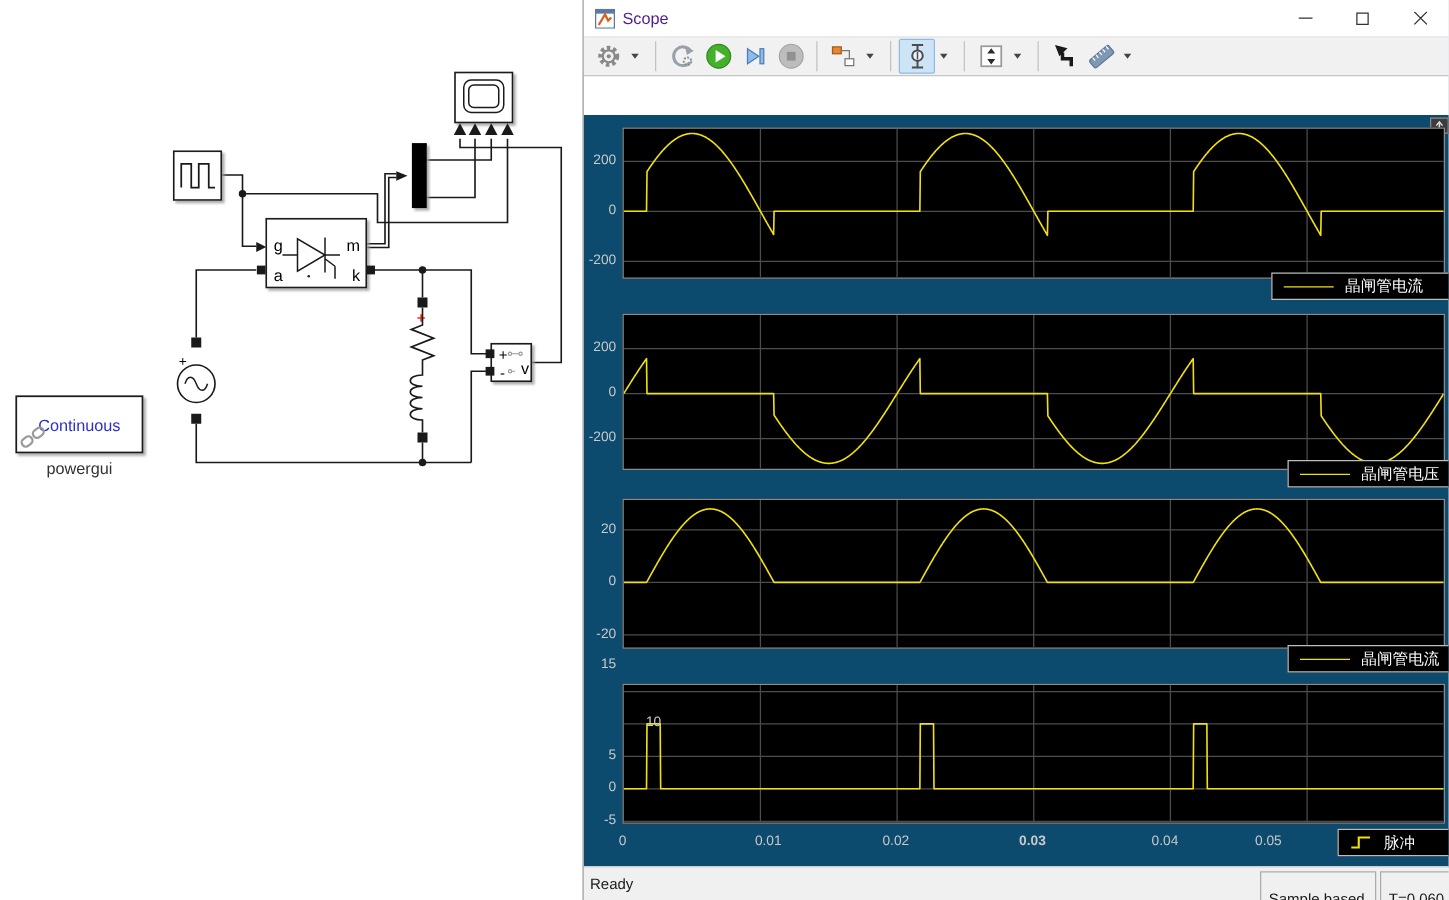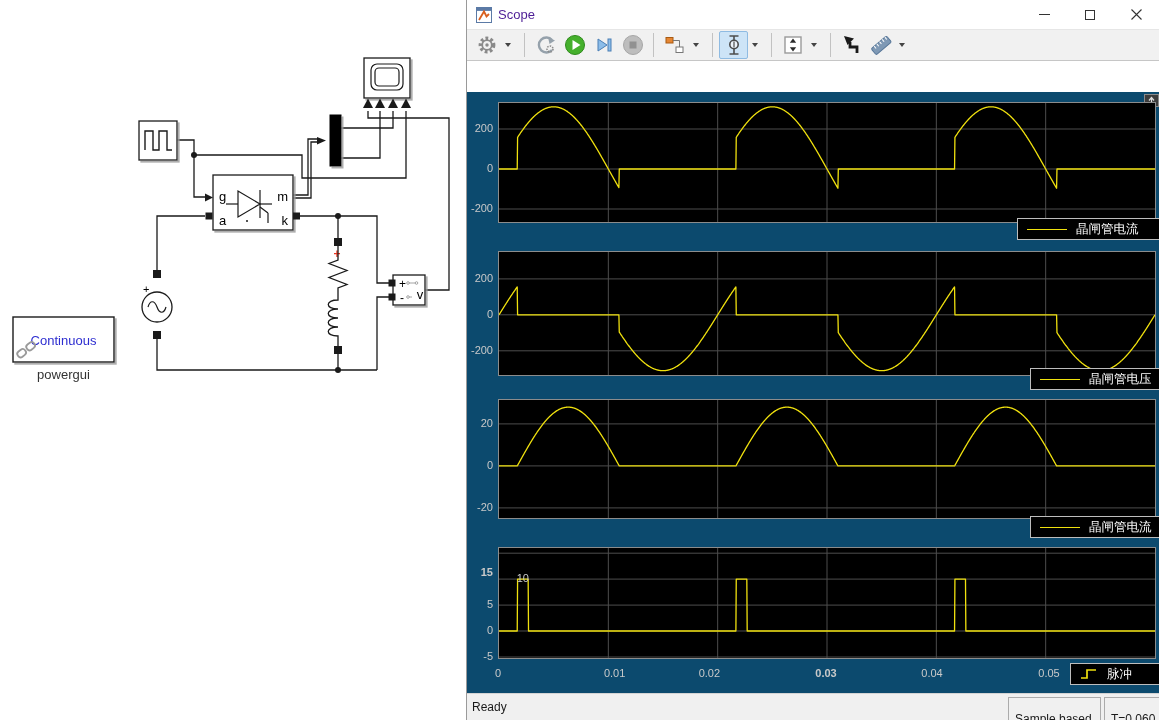--- a/index.html
+++ b/index.html
@@ -335,37 +335,37 @@
           <line x1="328" y1="0" x2="328" y2="110" stroke="#4d4d4d" stroke-width="1"></line>
           <line x1="437.33333333333337" y1="0" x2="437.33333333333337" y2="110" stroke="#4d4d4d" stroke-width="1"></line>
           <line x1="546.6666666666667" y1="0" x2="546.6666666666667" y2="110" stroke="#4d4d4d" stroke-width="1"></line>
           <line x1="0" y1="5.2" x2="656" y2="5.2" stroke="#4d4d4d" stroke-width="1"></line>
           <line x1="0" y1="31.1" x2="656" y2="31.1" stroke="#4d4d4d" stroke-width="1"></line>
           <line x1="0" y1="57.1" x2="656" y2="57.1" stroke="#4d4d4d" stroke-width="1"></line>
           <line x1="0" y1="83.0" x2="656" y2="83.0" stroke="#4d4d4d" stroke-width="1"></line>
           <line x1="0" y1="109.0" x2="656" y2="109.0" stroke="#4d4d4d" stroke-width="1"></line>
           <path d="M0.00,83.02L0.36,83.02L0.73,83.02L1.09,83.02L1.46,83.02L1.82,83.02L2.19,83.02L2.55,83.02L2.92,83.02L3.28,83.02L3.64,83.02L4.01,83.02L4.37,83.02L4.74,83.02L5.10,83.02L5.47,83.02L5.83,83.02L6.20,83.02L6.56,83.02L6.92,83.02L7.29,83.02L7.65,83.02L8.02,83.02L8.38,83.02L8.75,83.02L9.11,83.02L9.48,83.02L9.84,83.02L10.20,83.02L10.57,83.02L10.93,83.02L11.30,83.02L11.66,83.02L12.03,83.02L12.39,83.02L12.76,83.02L13.12,83.02L13.48,83.02L13.85,83.02L14.21,83.02L14.58,83.02L14.94,83.02L15.31,83.02L15.67,83.02L16.04,83.02L16.40,83.02L16.76,83.02L17.13,83.02L17.49,83.02L17.86,83.02L18.22,83.02L18.59,31.13L18.95,31.13L19.32,31.13L19.68,31.13L20.04,31.13L20.41,31.13L20.77,31.13L21.14,31.13L21.50,31.13L21.87,31.13L22.23,31.13L22.60,31.13L22.96,31.13L23.32,31.13L23.69,31.13L24.05,31.13L24.42,31.13L24.78,31.13L25.15,31.13L25.51,31.13L25.88,31.13L26.24,31.13L26.60,31.13L26.97,31.13L27.33,31.13L27.70,31.13L28.06,31.13L28.43,31.13L28.79,31.13L29.16,31.13L29.52,83.02L29.88,83.02L30.25,83.02L30.61,83.02L30.98,83.02L31.34,83.02L31.71,83.02L32.07,83.02L32.44,83.02L32.80,83.02L33.16,83.02L33.53,83.02L33.89,83.02L34.26,83.02L34.62,83.02L34.99,83.02L35.35,83.02L35.72,83.02L36.08,83.02L36.44,83.02L36.81,83.02L37.17,83.02L37.54,83.02L37.90,83.02L38.27,83.02L38.63,83.02L39.00,83.02L39.36,83.02L39.72,83.02L40.09,83.02L40.45,83.02L40.82,83.02L41.18,83.02L41.55,83.02L41.91,83.02L42.28,83.02L42.64,83.02L43.00,83.02L43.37,83.02L43.73,83.02L44.10,83.02L44.46,83.02L44.83,83.02L45.19,83.02L45.56,83.02L45.92,83.02L46.28,83.02L46.65,83.02L47.01,83.02L47.38,83.02L47.74,83.02L48.11,83.02L48.47,83.02L48.84,83.02L49.20,83.02L49.56,83.02L49.93,83.02L50.29,83.02L50.66,83.02L51.02,83.02L51.39,83.02L51.75,83.02L52.12,83.02L52.48,83.02L52.84,83.02L53.21,83.02L53.57,83.02L53.94,83.02L54.30,83.02L54.67,83.02L55.03,83.02L55.40,83.02L55.76,83.02L56.12,83.02L56.49,83.02L56.85,83.02L57.22,83.02L57.58,83.02L57.95,83.02L58.31,83.02L58.68,83.02L59.04,83.02L59.40,83.02L59.77,83.02L60.13,83.02L60.50,83.02L60.86,83.02L61.23,83.02L61.59,83.02L61.96,83.02L62.32,83.02L62.68,83.02L63.05,83.02L63.41,83.02L63.78,83.02L64.14,83.02L64.51,83.02L64.87,83.02L65.24,83.02L65.60,83.02L65.96,83.02L66.33,83.02L66.69,83.02L67.06,83.02L67.42,83.02L67.79,83.02L68.15,83.02L68.52,83.02L68.88,83.02L69.24,83.02L69.61,83.02L69.97,83.02L70.34,83.02L70.70,83.02L71.07,83.02L71.43,83.02L71.80,83.02L72.16,83.02L72.52,83.02L72.89,83.02L73.25,83.02L73.62,83.02L73.98,83.02L74.35,83.02L74.71,83.02L75.08,83.02L75.44,83.02L75.80,83.02L76.17,83.02L76.53,83.02L76.90,83.02L77.26,83.02L77.63,83.02L77.99,83.02L78.36,83.02L78.72,83.02L79.08,83.02L79.45,83.02L79.81,83.02L80.18,83.02L80.54,83.02L80.91,83.02L81.27,83.02L81.64,83.02L82.00,83.02L82.36,83.02L82.73,83.02L83.09,83.02L83.46,83.02L83.82,83.02L84.19,83.02L84.55,83.02L84.92,83.02L85.28,83.02L85.64,83.02L86.01,83.02L86.37,83.02L86.74,83.02L87.10,83.02L87.47,83.02L87.83,83.02L88.20,83.02L88.56,83.02L88.92,83.02L89.29,83.02L89.65,83.02L90.02,83.02L90.38,83.02L90.75,83.02L91.11,83.02L91.48,83.02L91.84,83.02L92.20,83.02L92.57,83.02L92.93,83.02L93.30,83.02L93.66,83.02L94.03,83.02L94.39,83.02L94.76,83.02L95.12,83.02L95.48,83.02L95.85,83.02L96.21,83.02L96.58,83.02L96.94,83.02L97.31,83.02L97.67,83.02L98.04,83.02L98.40,83.02L98.76,83.02L99.13,83.02L99.49,83.02L99.86,83.02L100.22,83.02L100.59,83.02L100.95,83.02L101.32,83.02L101.68,83.02L102.04,83.02L102.41,83.02L102.77,83.02L103.14,83.02L103.50,83.02L103.87,83.02L104.23,83.02L104.60,83.02L104.96,83.02L105.32,83.02L105.69,83.02L106.05,83.02L106.42,83.02L106.78,83.02L107.15,83.02L107.51,83.02L107.88,83.02L108.24,83.02L108.60,83.02L108.97,83.02L109.33,83.02L109.70,83.02L110.06,83.02L110.43,83.02L110.79,83.02L111.16,83.02L111.52,83.02L111.88,83.02L112.25,83.02L112.61,83.02L112.98,83.02L113.34,83.02L113.71,83.02L114.07,83.02L114.44,83.02L114.80,83.02L115.16,83.02L115.53,83.02L115.89,83.02L116.26,83.02L116.62,83.02L116.99,83.02L117.35,83.02L117.72,83.02L118.08,83.02L118.44,83.02L118.81,83.02L119.17,83.02L119.54,83.02L119.90,83.02L120.27,83.02L120.63,83.02L121.00,83.02L121.36,83.02L121.72,83.02L122.09,83.02L122.45,83.02L122.82,83.02L123.18,83.02L123.55,83.02L123.91,83.02L124.28,83.02L124.64,83.02L125.00,83.02L125.37,83.02L125.73,83.02L126.10,83.02L126.46,83.02L126.83,83.02L127.19,83.02L127.56,83.02L127.92,83.02L128.28,83.02L128.65,83.02L129.01,83.02L129.38,83.02L129.74,83.02L130.11,83.02L130.47,83.02L130.84,83.02L131.20,83.02L131.56,83.02L131.93,83.02L132.29,83.02L132.66,83.02L133.02,83.02L133.39,83.02L133.75,83.02L134.12,83.02L134.48,83.02L134.84,83.02L135.21,83.02L135.57,83.02L135.94,83.02L136.30,83.02L136.67,83.02L137.03,83.02L137.40,83.02L137.76,83.02L138.12,83.02L138.49,83.02L138.85,83.02L139.22,83.02L139.58,83.02L139.95,83.02L140.31,83.02L140.68,83.02L141.04,83.02L141.40,83.02L141.77,83.02L142.13,83.02L142.50,83.02L142.86,83.02L143.23,83.02L143.59,83.02L143.96,83.02L144.32,83.02L144.68,83.02L145.05,83.02L145.41,83.02L145.78,83.02L146.14,83.02L146.51,83.02L146.87,83.02L147.24,83.02L147.60,83.02L147.96,83.02L148.33,83.02L148.69,83.02L149.06,83.02L149.42,83.02L149.79,83.02L150.15,83.02L150.52,83.02L150.88,83.02L151.24,83.02L151.61,83.02L151.97,83.02L152.34,83.02L152.70,83.02L153.07,83.02L153.43,83.02L153.80,83.02L154.16,83.02L154.52,83.02L154.89,83.02L155.25,83.02L155.62,83.02L155.98,83.02L156.35,83.02L156.71,83.02L157.08,83.02L157.44,83.02L157.80,83.02L158.17,83.02L158.53,83.02L158.90,83.02L159.26,83.02L159.63,83.02L159.99,83.02L160.36,83.02L160.72,83.02L161.08,83.02L161.45,83.02L161.81,83.02L162.18,83.02L162.54,83.02L162.91,83.02L163.27,83.02L163.64,83.02L164.00,83.02L164.36,83.02L164.73,83.02L165.09,83.02L165.46,83.02L165.82,83.02L166.19,83.02L166.55,83.02L166.92,83.02L167.28,83.02L167.64,83.02L168.01,83.02L168.37,83.02L168.74,83.02L169.10,83.02L169.47,83.02L169.83,83.02L170.20,83.02L170.56,83.02L170.92,83.02L171.29,83.02L171.65,83.02L172.02,83.02L172.38,83.02L172.75,83.02L173.11,83.02L173.48,83.02L173.84,83.02L174.20,83.02L174.57,83.02L174.93,83.02L175.30,83.02L175.66,83.02L176.03,83.02L176.39,83.02L176.76,83.02L177.12,83.02L177.48,83.02L177.85,83.02L178.21,83.02L178.58,83.02L178.94,83.02L179.31,83.02L179.67,83.02L180.04,83.02L180.40,83.02L180.76,83.02L181.13,83.02L181.49,83.02L181.86,83.02L182.22,83.02L182.59,83.02L182.95,83.02L183.32,83.02L183.68,83.02L184.04,83.02L184.41,83.02L184.77,83.02L185.14,83.02L185.50,83.02L185.87,83.02L186.23,83.02L186.60,83.02L186.96,83.02L187.32,83.02L187.69,83.02L188.05,83.02L188.42,83.02L188.78,83.02L189.15,83.02L189.51,83.02L189.88,83.02L190.24,83.02L190.60,83.02L190.97,83.02L191.33,83.02L191.70,83.02L192.06,83.02L192.43,83.02L192.79,83.02L193.16,83.02L193.52,83.02L193.88,83.02L194.25,83.02L194.61,83.02L194.98,83.02L195.34,83.02L195.71,83.02L196.07,83.02L196.44,83.02L196.80,83.02L197.16,83.02L197.53,83.02L197.89,83.02L198.26,83.02L198.62,83.02L198.99,83.02L199.35,83.02L199.72,83.02L200.08,83.02L200.44,83.02L200.81,83.02L201.17,83.02L201.54,83.02L201.90,83.02L202.27,83.02L202.63,83.02L203.00,83.02L203.36,83.02L203.72,83.02L204.09,83.02L204.45,83.02L204.82,83.02L205.18,83.02L205.55,83.02L205.91,83.02L206.28,83.02L206.64,83.02L207.00,83.02L207.37,83.02L207.73,83.02L208.10,83.02L208.46,83.02L208.83,83.02L209.19,83.02L209.56,83.02L209.92,83.02L210.28,83.02L210.65,83.02L211.01,83.02L211.38,83.02L211.74,83.02L212.11,83.02L212.47,83.02L212.84,83.02L213.20,83.02L213.56,83.02L213.93,83.02L214.29,83.02L214.66,83.02L215.02,83.02L215.39,83.02L215.75,83.02L216.12,83.02L216.48,83.02L216.84,83.02L217.21,83.02L217.57,83.02L217.94,83.02L218.30,83.02L218.67,83.02L219.03,83.02L219.40,83.02L219.76,83.02L220.12,83.02L220.49,83.02L220.85,83.02L221.22,83.02L221.58,83.02L221.95,83.02L222.31,83.02L222.68,83.02L223.04,83.02L223.40,83.02L223.77,83.02L224.13,83.02L224.50,83.02L224.86,83.02L225.23,83.02L225.59,83.02L225.96,83.02L226.32,83.02L226.68,83.02L227.05,83.02L227.41,83.02L227.78,83.02L228.14,83.02L228.51,83.02L228.87,83.02L229.24,83.02L229.60,83.02L229.96,83.02L230.33,83.02L230.69,83.02L231.06,83.02L231.42,83.02L231.79,83.02L232.15,83.02L232.52,83.02L232.88,83.02L233.24,83.02L233.61,83.02L233.97,83.02L234.34,83.02L234.70,83.02L235.07,83.02L235.43,83.02L235.80,83.02L236.16,83.02L236.52,83.02L236.89,83.02L237.25,31.13L237.62,31.13L237.98,31.13L238.35,31.13L238.71,31.13L239.08,31.13L239.44,31.13L239.80,31.13L240.17,31.13L240.53,31.13L240.90,31.13L241.26,31.13L241.63,31.13L241.99,31.13L242.36,31.13L242.72,31.13L243.08,31.13L243.45,31.13L243.81,31.13L244.18,31.13L244.54,31.13L244.91,31.13L245.27,31.13L245.64,31.13L246.00,31.13L246.36,31.13L246.73,31.13L247.09,31.13L247.46,31.13L247.82,31.13L248.19,83.02L248.55,83.02L248.92,83.02L249.28,83.02L249.64,83.02L250.01,83.02L250.37,83.02L250.74,83.02L251.10,83.02L251.47,83.02L251.83,83.02L252.20,83.02L252.56,83.02L252.92,83.02L253.29,83.02L253.65,83.02L254.02,83.02L254.38,83.02L254.75,83.02L255.11,83.02L255.48,83.02L255.84,83.02L256.20,83.02L256.57,83.02L256.93,83.02L257.30,83.02L257.66,83.02L258.03,83.02L258.39,83.02L258.76,83.02L259.12,83.02L259.48,83.02L259.85,83.02L260.21,83.02L260.58,83.02L260.94,83.02L261.31,83.02L261.67,83.02L262.04,83.02L262.40,83.02L262.76,83.02L263.13,83.02L263.49,83.02L263.86,83.02L264.22,83.02L264.59,83.02L264.95,83.02L265.32,83.02L265.68,83.02L266.04,83.02L266.41,83.02L266.77,83.02L267.14,83.02L267.50,83.02L267.87,83.02L268.23,83.02L268.60,83.02L268.96,83.02L269.32,83.02L269.69,83.02L270.05,83.02L270.42,83.02L270.78,83.02L271.15,83.02L271.51,83.02L271.88,83.02L272.24,83.02L272.60,83.02L272.97,83.02L273.33,83.02L273.70,83.02L274.06,83.02L274.43,83.02L274.79,83.02L275.16,83.02L275.52,83.02L275.88,83.02L276.25,83.02L276.61,83.02L276.98,83.02L277.34,83.02L277.71,83.02L278.07,83.02L278.44,83.02L278.80,83.02L279.16,83.02L279.53,83.02L279.89,83.02L280.26,83.02L280.62,83.02L280.99,83.02L281.35,83.02L281.72,83.02L282.08,83.02L282.44,83.02L282.81,83.02L283.17,83.02L283.54,83.02L283.90,83.02L284.27,83.02L284.63,83.02L285.00,83.02L285.36,83.02L285.72,83.02L286.09,83.02L286.45,83.02L286.82,83.02L287.18,83.02L287.55,83.02L287.91,83.02L288.28,83.02L288.64,83.02L289.00,83.02L289.37,83.02L289.73,83.02L290.10,83.02L290.46,83.02L290.83,83.02L291.19,83.02L291.56,83.02L291.92,83.02L292.28,83.02L292.65,83.02L293.01,83.02L293.38,83.02L293.74,83.02L294.11,83.02L294.47,83.02L294.84,83.02L295.20,83.02L295.56,83.02L295.93,83.02L296.29,83.02L296.66,83.02L297.02,83.02L297.39,83.02L297.75,83.02L298.12,83.02L298.48,83.02L298.84,83.02L299.21,83.02L299.57,83.02L299.94,83.02L300.30,83.02L300.67,83.02L301.03,83.02L301.40,83.02L301.76,83.02L302.12,83.02L302.49,83.02L302.85,83.02L303.22,83.02L303.58,83.02L303.95,83.02L304.31,83.02L304.68,83.02L305.04,83.02L305.40,83.02L305.77,83.02L306.13,83.02L306.50,83.02L306.86,83.02L307.23,83.02L307.59,83.02L307.96,83.02L308.32,83.02L308.68,83.02L309.05,83.02L309.41,83.02L309.78,83.02L310.14,83.02L310.51,83.02L310.87,83.02L311.24,83.02L311.60,83.02L311.96,83.02L312.33,83.02L312.69,83.02L313.06,83.02L313.42,83.02L313.79,83.02L314.15,83.02L314.52,83.02L314.88,83.02L315.24,83.02L315.61,83.02L315.97,83.02L316.34,83.02L316.70,83.02L317.07,83.02L317.43,83.02L317.80,83.02L318.16,83.02L318.52,83.02L318.89,83.02L319.25,83.02L319.62,83.02L319.98,83.02L320.35,83.02L320.71,83.02L321.08,83.02L321.44,83.02L321.80,83.02L322.17,83.02L322.53,83.02L322.90,83.02L323.26,83.02L323.63,83.02L323.99,83.02L324.36,83.02L324.72,83.02L325.08,83.02L325.45,83.02L325.81,83.02L326.18,83.02L326.54,83.02L326.91,83.02L327.27,83.02L327.64,83.02L328.00,83.02L328.36,83.02L328.73,83.02L329.09,83.02L329.46,83.02L329.82,83.02L330.19,83.02L330.55,83.02L330.92,83.02L331.28,83.02L331.64,83.02L332.01,83.02L332.37,83.02L332.74,83.02L333.10,83.02L333.47,83.02L333.83,83.02L334.20,83.02L334.56,83.02L334.92,83.02L335.29,83.02L335.65,83.02L336.02,83.02L336.38,83.02L336.75,83.02L337.11,83.02L337.48,83.02L337.84,83.02L338.20,83.02L338.57,83.02L338.93,83.02L339.30,83.02L339.66,83.02L340.03,83.02L340.39,83.02L340.76,83.02L341.12,83.02L341.48,83.02L341.85,83.02L342.21,83.02L342.58,83.02L342.94,83.02L343.31,83.02L343.67,83.02L344.04,83.02L344.40,83.02L344.76,83.02L345.13,83.02L345.49,83.02L345.86,83.02L346.22,83.02L346.59,83.02L346.95,83.02L347.32,83.02L347.68,83.02L348.04,83.02L348.41,83.02L348.77,83.02L349.14,83.02L349.50,83.02L349.87,83.02L350.23,83.02L350.60,83.02L350.96,83.02L351.32,83.02L351.69,83.02L352.05,83.02L352.42,83.02L352.78,83.02L353.15,83.02L353.51,83.02L353.88,83.02L354.24,83.02L354.60,83.02L354.97,83.02L355.33,83.02L355.70,83.02L356.06,83.02L356.43,83.02L356.79,83.02L357.16,83.02L357.52,83.02L357.88,83.02L358.25,83.02L358.61,83.02L358.98,83.02L359.34,83.02L359.71,83.02L360.07,83.02L360.44,83.02L360.80,83.02L361.16,83.02L361.53,83.02L361.89,83.02L362.26,83.02L362.62,83.02L362.99,83.02L363.35,83.02L363.72,83.02L364.08,83.02L364.44,83.02L364.81,83.02L365.17,83.02L365.54,83.02L365.90,83.02L366.27,83.02L366.63,83.02L367.00,83.02L367.36,83.02L367.72,83.02L368.09,83.02L368.45,83.02L368.82,83.02L369.18,83.02L369.55,83.02L369.91,83.02L370.28,83.02L370.64,83.02L371.00,83.02L371.37,83.02L371.73,83.02L372.10,83.02L372.46,83.02L372.83,83.02L373.19,83.02L373.56,83.02L373.92,83.02L374.28,83.02L374.65,83.02L375.01,83.02L375.38,83.02L375.74,83.02L376.11,83.02L376.47,83.02L376.84,83.02L377.20,83.02L377.56,83.02L377.93,83.02L378.29,83.02L378.66,83.02L379.02,83.02L379.39,83.02L379.75,83.02L380.12,83.02L380.48,83.02L380.84,83.02L381.21,83.02L381.57,83.02L381.94,83.02L382.30,83.02L382.67,83.02L383.03,83.02L383.40,83.02L383.76,83.02L384.12,83.02L384.49,83.02L384.85,83.02L385.22,83.02L385.58,83.02L385.95,83.02L386.31,83.02L386.68,83.02L387.04,83.02L387.40,83.02L387.77,83.02L388.13,83.02L388.50,83.02L388.86,83.02L389.23,83.02L389.59,83.02L389.96,83.02L390.32,83.02L390.68,83.02L391.05,83.02L391.41,83.02L391.78,83.02L392.14,83.02L392.51,83.02L392.87,83.02L393.24,83.02L393.60,83.02L393.96,83.02L394.33,83.02L394.69,83.02L395.06,83.02L395.42,83.02L395.79,83.02L396.15,83.02L396.52,83.02L396.88,83.02L397.24,83.02L397.61,83.02L397.97,83.02L398.34,83.02L398.70,83.02L399.07,83.02L399.43,83.02L399.80,83.02L400.16,83.02L400.52,83.02L400.89,83.02L401.25,83.02L401.62,83.02L401.98,83.02L402.35,83.02L402.71,83.02L403.08,83.02L403.44,83.02L403.80,83.02L404.17,83.02L404.53,83.02L404.90,83.02L405.26,83.02L405.63,83.02L405.99,83.02L406.36,83.02L406.72,83.02L407.08,83.02L407.45,83.02L407.81,83.02L408.18,83.02L408.54,83.02L408.91,83.02L409.27,83.02L409.64,83.02L410.00,83.02L410.36,83.02L410.73,83.02L411.09,83.02L411.46,83.02L411.82,83.02L412.19,83.02L412.55,83.02L412.92,83.02L413.28,83.02L413.64,83.02L414.01,83.02L414.37,83.02L414.74,83.02L415.10,83.02L415.47,83.02L415.83,83.02L416.20,83.02L416.56,83.02L416.92,83.02L417.29,83.02L417.65,83.02L418.02,83.02L418.38,83.02L418.75,83.02L419.11,83.02L419.48,83.02L419.84,83.02L420.20,83.02L420.57,83.02L420.93,83.02L421.30,83.02L421.66,83.02L422.03,83.02L422.39,83.02L422.76,83.02L423.12,83.02L423.48,83.02L423.85,83.02L424.21,83.02L424.58,83.02L424.94,83.02L425.31,83.02L425.67,83.02L426.04,83.02L426.40,83.02L426.76,83.02L427.13,83.02L427.49,83.02L427.86,83.02L428.22,83.02L428.59,83.02L428.95,83.02L429.32,83.02L429.68,83.02L430.04,83.02L430.41,83.02L430.77,83.02L431.14,83.02L431.50,83.02L431.87,83.02L432.23,83.02L432.60,83.02L432.96,83.02L433.32,83.02L433.69,83.02L434.05,83.02L434.42,83.02L434.78,83.02L435.15,83.02L435.51,83.02L435.88,83.02L436.24,83.02L436.60,83.02L436.97,83.02L437.33,83.02L437.70,83.02L438.06,83.02L438.43,83.02L438.79,83.02L439.16,83.02L439.52,83.02L439.88,83.02L440.25,83.02L440.61,83.02L440.98,83.02L441.34,83.02L441.71,83.02L442.07,83.02L442.44,83.02L442.80,83.02L443.16,83.02L443.53,83.02L443.89,83.02L444.26,83.02L444.62,83.02L444.99,83.02L445.35,83.02L445.72,83.02L446.08,83.02L446.44,83.02L446.81,83.02L447.17,83.02L447.54,83.02L447.90,83.02L448.27,83.02L448.63,83.02L449.00,83.02L449.36,83.02L449.72,83.02L450.09,83.02L450.45,83.02L450.82,83.02L451.18,83.02L451.55,83.02L451.91,83.02L452.28,83.02L452.64,83.02L453.00,83.02L453.37,83.02L453.73,83.02L454.10,83.02L454.46,83.02L454.83,83.02L455.19,83.02L455.56,83.02L455.92,31.13L456.28,31.13L456.65,31.13L457.01,31.13L457.38,31.13L457.74,31.13L458.11,31.13L458.47,31.13L458.84,31.13L459.20,31.13L459.56,31.13L459.93,31.13L460.29,31.13L460.66,31.13L461.02,31.13L461.39,31.13L461.75,31.13L462.12,31.13L462.48,31.13L462.84,31.13L463.21,31.13L463.57,31.13L463.94,31.13L464.30,31.13L464.67,31.13L465.03,31.13L465.40,31.13L465.76,31.13L466.12,31.13L466.49,31.13L466.85,83.02L467.22,83.02L467.58,83.02L467.95,83.02L468.31,83.02L468.68,83.02L469.04,83.02L469.40,83.02L469.77,83.02L470.13,83.02L470.50,83.02L470.86,83.02L471.23,83.02L471.59,83.02L471.96,83.02L472.32,83.02L472.68,83.02L473.05,83.02L473.41,83.02L473.78,83.02L474.14,83.02L474.51,83.02L474.87,83.02L475.24,83.02L475.60,83.02L475.96,83.02L476.33,83.02L476.69,83.02L477.06,83.02L477.42,83.02L477.79,83.02L478.15,83.02L478.52,83.02L478.88,83.02L479.24,83.02L479.61,83.02L479.97,83.02L480.34,83.02L480.70,83.02L481.07,83.02L481.43,83.02L481.80,83.02L482.16,83.02L482.52,83.02L482.89,83.02L483.25,83.02L483.62,83.02L483.98,83.02L484.35,83.02L484.71,83.02L485.08,83.02L485.44,83.02L485.80,83.02L486.17,83.02L486.53,83.02L486.90,83.02L487.26,83.02L487.63,83.02L487.99,83.02L488.36,83.02L488.72,83.02L489.08,83.02L489.45,83.02L489.81,83.02L490.18,83.02L490.54,83.02L490.91,83.02L491.27,83.02L491.64,83.02L492.00,83.02L492.36,83.02L492.73,83.02L493.09,83.02L493.46,83.02L493.82,83.02L494.19,83.02L494.55,83.02L494.92,83.02L495.28,83.02L495.64,83.02L496.01,83.02L496.37,83.02L496.74,83.02L497.10,83.02L497.47,83.02L497.83,83.02L498.20,83.02L498.56,83.02L498.92,83.02L499.29,83.02L499.65,83.02L500.02,83.02L500.38,83.02L500.75,83.02L501.11,83.02L501.48,83.02L501.84,83.02L502.20,83.02L502.57,83.02L502.93,83.02L503.30,83.02L503.66,83.02L504.03,83.02L504.39,83.02L504.76,83.02L505.12,83.02L505.48,83.02L505.85,83.02L506.21,83.02L506.58,83.02L506.94,83.02L507.31,83.02L507.67,83.02L508.04,83.02L508.40,83.02L508.76,83.02L509.13,83.02L509.49,83.02L509.86,83.02L510.22,83.02L510.59,83.02L510.95,83.02L511.32,83.02L511.68,83.02L512.04,83.02L512.41,83.02L512.77,83.02L513.14,83.02L513.50,83.02L513.87,83.02L514.23,83.02L514.60,83.02L514.96,83.02L515.32,83.02L515.69,83.02L516.05,83.02L516.42,83.02L516.78,83.02L517.15,83.02L517.51,83.02L517.88,83.02L518.24,83.02L518.60,83.02L518.97,83.02L519.33,83.02L519.70,83.02L520.06,83.02L520.43,83.02L520.79,83.02L521.16,83.02L521.52,83.02L521.88,83.02L522.25,83.02L522.61,83.02L522.98,83.02L523.34,83.02L523.71,83.02L524.07,83.02L524.44,83.02L524.80,83.02L525.16,83.02L525.53,83.02L525.89,83.02L526.26,83.02L526.62,83.02L526.99,83.02L527.35,83.02L527.72,83.02L528.08,83.02L528.44,83.02L528.81,83.02L529.17,83.02L529.54,83.02L529.90,83.02L530.27,83.02L530.63,83.02L531.00,83.02L531.36,83.02L531.72,83.02L532.09,83.02L532.45,83.02L532.82,83.02L533.18,83.02L533.55,83.02L533.91,83.02L534.28,83.02L534.64,83.02L535.00,83.02L535.37,83.02L535.73,83.02L536.10,83.02L536.46,83.02L536.83,83.02L537.19,83.02L537.56,83.02L537.92,83.02L538.28,83.02L538.65,83.02L539.01,83.02L539.38,83.02L539.74,83.02L540.11,83.02L540.47,83.02L540.84,83.02L541.20,83.02L541.56,83.02L541.93,83.02L542.29,83.02L542.66,83.02L543.02,83.02L543.39,83.02L543.75,83.02L544.12,83.02L544.48,83.02L544.84,83.02L545.21,83.02L545.57,83.02L545.94,83.02L546.30,83.02L546.67,83.02L547.03,83.02L547.40,83.02L547.76,83.02L548.12,83.02L548.49,83.02L548.85,83.02L549.22,83.02L549.58,83.02L549.95,83.02L550.31,83.02L550.68,83.02L551.04,83.02L551.40,83.02L551.77,83.02L552.13,83.02L552.50,83.02L552.86,83.02L553.23,83.02L553.59,83.02L553.96,83.02L554.32,83.02L554.68,83.02L555.05,83.02L555.41,83.02L555.78,83.02L556.14,83.02L556.51,83.02L556.87,83.02L557.24,83.02L557.60,83.02L557.96,83.02L558.33,83.02L558.69,83.02L559.06,83.02L559.42,83.02L559.79,83.02L560.15,83.02L560.52,83.02L560.88,83.02L561.24,83.02L561.61,83.02L561.97,83.02L562.34,83.02L562.70,83.02L563.07,83.02L563.43,83.02L563.80,83.02L564.16,83.02L564.52,83.02L564.89,83.02L565.25,83.02L565.62,83.02L565.98,83.02L566.35,83.02L566.71,83.02L567.08,83.02L567.44,83.02L567.80,83.02L568.17,83.02L568.53,83.02L568.90,83.02L569.26,83.02L569.63,83.02L569.99,83.02L570.36,83.02L570.72,83.02L571.08,83.02L571.45,83.02L571.81,83.02L572.18,83.02L572.54,83.02L572.91,83.02L573.27,83.02L573.64,83.02L574.00,83.02L574.36,83.02L574.73,83.02L575.09,83.02L575.46,83.02L575.82,83.02L576.19,83.02L576.55,83.02L576.92,83.02L577.28,83.02L577.64,83.02L578.01,83.02L578.37,83.02L578.74,83.02L579.10,83.02L579.47,83.02L579.83,83.02L580.20,83.02L580.56,83.02L580.92,83.02L581.29,83.02L581.65,83.02L582.02,83.02L582.38,83.02L582.75,83.02L583.11,83.02L583.48,83.02L583.84,83.02L584.20,83.02L584.57,83.02L584.93,83.02L585.30,83.02L585.66,83.02L586.03,83.02L586.39,83.02L586.76,83.02L587.12,83.02L587.48,83.02L587.85,83.02L588.21,83.02L588.58,83.02L588.94,83.02L589.31,83.02L589.67,83.02L590.04,83.02L590.40,83.02L590.76,83.02L591.13,83.02L591.49,83.02L591.86,83.02L592.22,83.02L592.59,83.02L592.95,83.02L593.32,83.02L593.68,83.02L594.04,83.02L594.41,83.02L594.77,83.02L595.14,83.02L595.50,83.02L595.87,83.02L596.23,83.02L596.60,83.02L596.96,83.02L597.32,83.02L597.69,83.02L598.05,83.02L598.42,83.02L598.78,83.02L599.15,83.02L599.51,83.02L599.88,83.02L600.24,83.02L600.60,83.02L600.97,83.02L601.33,83.02L601.70,83.02L602.06,83.02L602.43,83.02L602.79,83.02L603.16,83.02L603.52,83.02L603.88,83.02L604.25,83.02L604.61,83.02L604.98,83.02L605.34,83.02L605.71,83.02L606.07,83.02L606.44,83.02L606.80,83.02L607.16,83.02L607.53,83.02L607.89,83.02L608.26,83.02L608.62,83.02L608.99,83.02L609.35,83.02L609.72,83.02L610.08,83.02L610.44,83.02L610.81,83.02L611.17,83.02L611.54,83.02L611.90,83.02L612.27,83.02L612.63,83.02L613.00,83.02L613.36,83.02L613.72,83.02L614.09,83.02L614.45,83.02L614.82,83.02L615.18,83.02L615.55,83.02L615.91,83.02L616.28,83.02L616.64,83.02L617.00,83.02L617.37,83.02L617.73,83.02L618.10,83.02L618.46,83.02L618.83,83.02L619.19,83.02L619.56,83.02L619.92,83.02L620.28,83.02L620.65,83.02L621.01,83.02L621.38,83.02L621.74,83.02L622.11,83.02L622.47,83.02L622.84,83.02L623.20,83.02L623.56,83.02L623.93,83.02L624.29,83.02L624.66,83.02L625.02,83.02L625.39,83.02L625.75,83.02L626.12,83.02L626.48,83.02L626.84,83.02L627.21,83.02L627.57,83.02L627.94,83.02L628.30,83.02L628.67,83.02L629.03,83.02L629.40,83.02L629.76,83.02L630.12,83.02L630.49,83.02L630.85,83.02L631.22,83.02L631.58,83.02L631.95,83.02L632.31,83.02L632.68,83.02L633.04,83.02L633.40,83.02L633.77,83.02L634.13,83.02L634.50,83.02L634.86,83.02L635.23,83.02L635.59,83.02L635.96,83.02L636.32,83.02L636.68,83.02L637.05,83.02L637.41,83.02L637.78,83.02L638.14,83.02L638.51,83.02L638.87,83.02L639.24,83.02L639.60,83.02L639.96,83.02L640.33,83.02L640.69,83.02L641.06,83.02L641.42,83.02L641.79,83.02L642.15,83.02L642.52,83.02L642.88,83.02L643.24,83.02L643.61,83.02L643.97,83.02L644.34,83.02L644.70,83.02L645.07,83.02L645.43,83.02L645.80,83.02L646.16,83.02L646.52,83.02L646.89,83.02L647.25,83.02L647.62,83.02L647.98,83.02L648.35,83.02L648.71,83.02L649.08,83.02L649.44,83.02L649.80,83.02L650.17,83.02L650.53,83.02L650.90,83.02L651.26,83.02L651.63,83.02L651.99,83.02L652.36,83.02L652.72,83.02L653.08,83.02L653.45,83.02L653.81,83.02L654.18,83.02L654.54,83.02L654.91,83.02L655.27,83.02L655.64,83.02L656.00,83.02" stroke="#f0e10e" stroke-width="1.3" fill="none" stroke-linejoin="round"></path>
         </svg></div>
-      <div class="ytick" style="top: 474px; left: 0px; width: 26px; font-weight: bold;">15</div>
+      <div class="ytick" style="top: 433px; left: 0px; width: 26px;">15</div>
       <div class="ytick" style="top: 480.132px; left: 0px; width: 26px; padding-left: 36px;">10</div>
       <div class="ytick" style="top: 506.075px; left: 0px; width: 26px;">5</div>
       <div class="ytick" style="top: 532.019px; left: 0px; width: 26px;">0</div>
       <div class="ytick" style="top: 557.962px; left: 0px; width: 26px;">-5</div>
       <div class="legend" style="left: 603px; top: 571px; width: 94px;">
         <svg width="20" height="14">
           <path d="M1,11 h6 v-8 h9" stroke="#f0e10e" fill="none" stroke-width="1.7"></path>
         </svg>
         <span class="ltext">脉冲</span>
       </div>
       <div class="xtick" style="left: 13px; width: 36px; text-align: center; top: 575px;">0</div>
       <div class="xtick" style="left: 122.333px; width: 36px; text-align: right; top: 575px;">0.01</div>
-      <div class="xtick" style="left: 231.667px; width: 36px; text-align: left; top: 575px;">0.02</div>
+      <div class="xtick" style="left: 231.667px; width: 36px; text-align: center; top: 575px;">0.02</div>
       <div class="xtick" style="left: 341px; width: 36px; text-align: center; top: 575px; font-weight: bold;">0.03</div>
       <div class="xtick" style="left: 447px; width: 36px; text-align: center; top: 575px;">0.04</div>
-      <div class="xtick" style="left: 564px; width: 36px; text-align: center; top: 575px;">0.05</div>
+      <div class="xtick" style="left: 537px; width: 36px; text-align: left; top: 575px;">0.05</div>
     </div>
 
   <div class="statusbar">
     <span class="sleft">Ready</span>
     <span class="sbox" id="sbox-sample">Sample based</span>
     <span class="sbox" id="sbox-time">T=0.060</span>
   </div>
 </div>
 
 </body></html>

